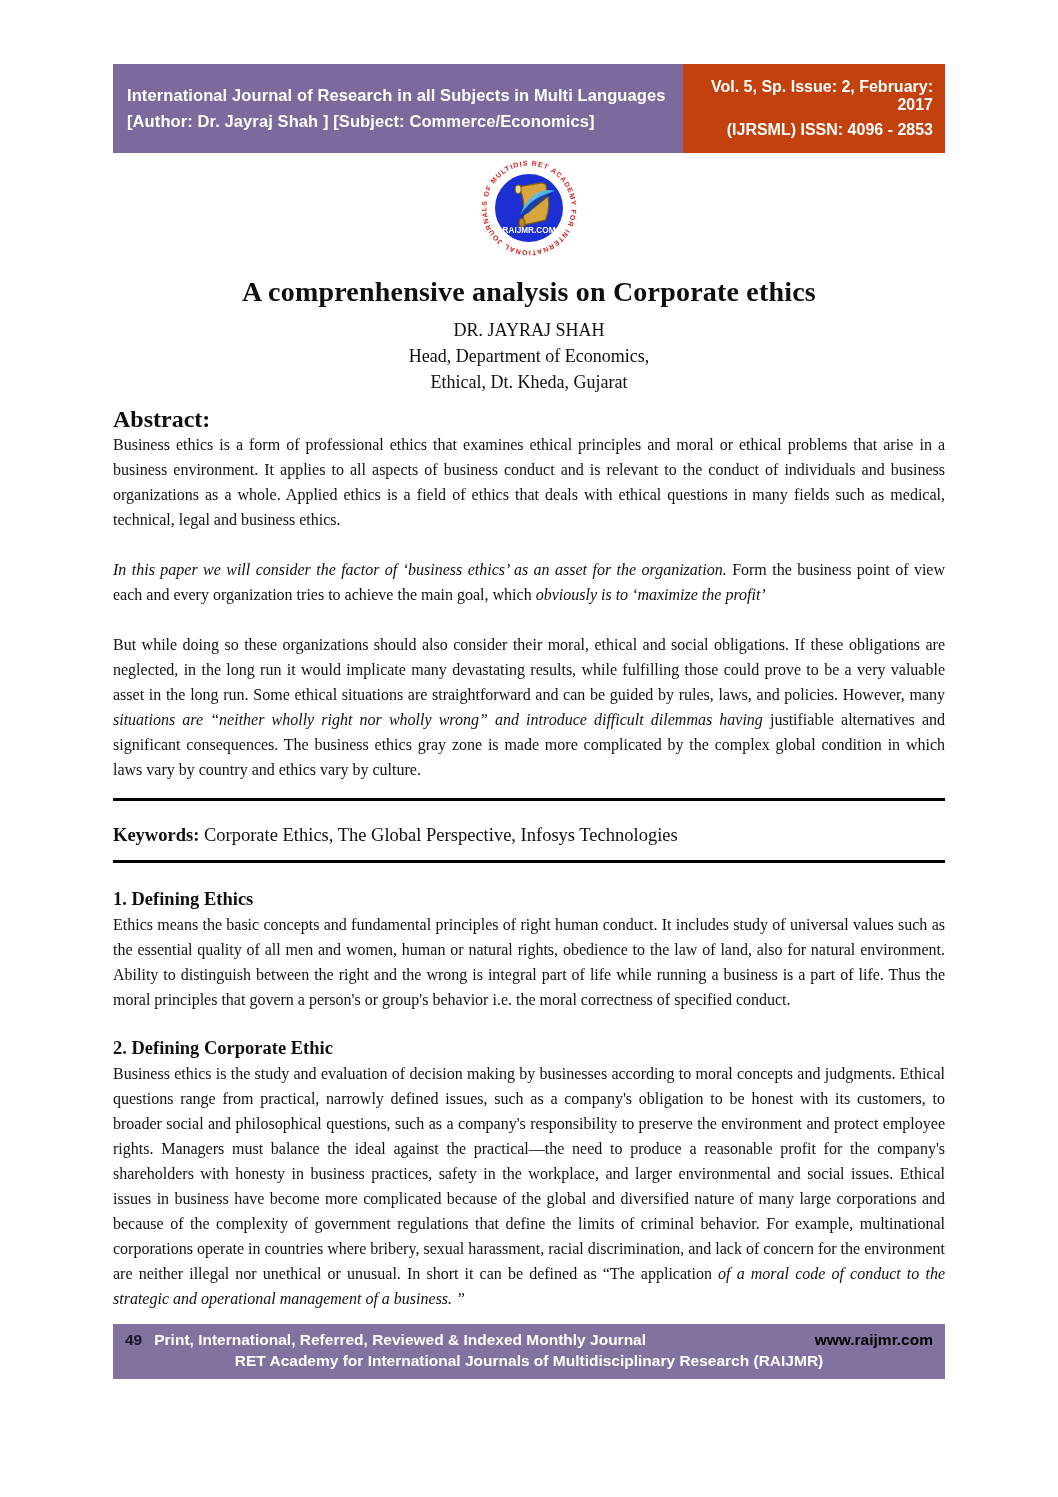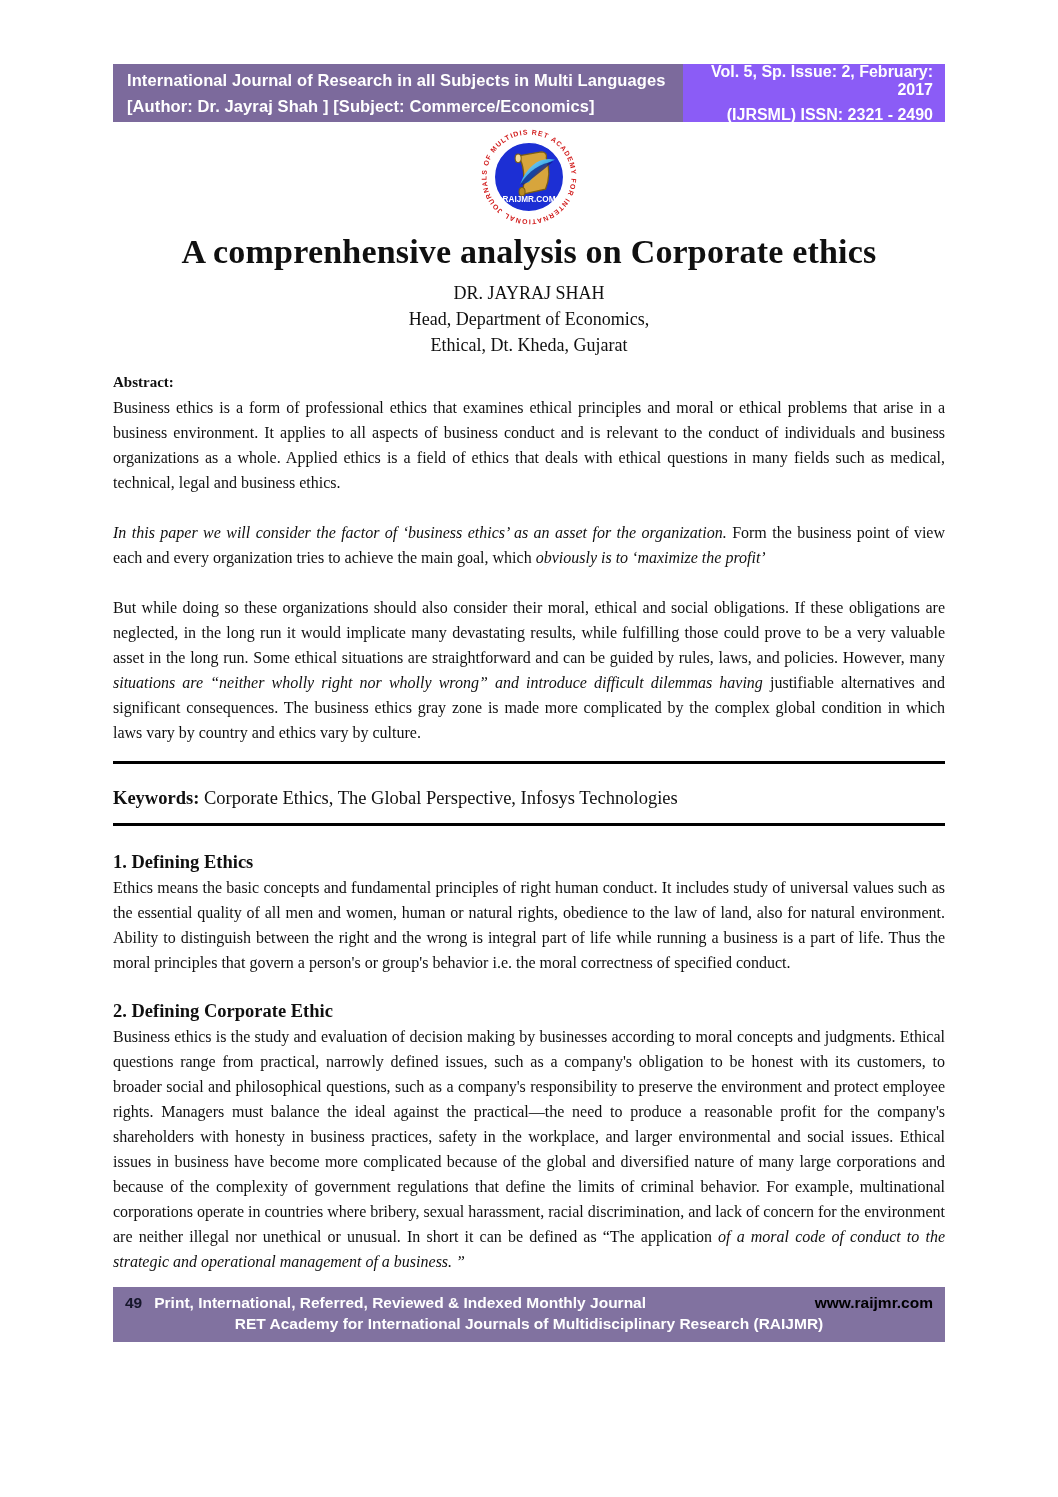--- a/index.html
+++ b/index.html
@@ -4,45 +4,45 @@
 <style>
   html, body { margin:0; padding:0; }
   body {
     width:1058px; height:1497px; overflow:hidden;
     background:#ffffff; color:#101010;
     font-family:"Liberation Serif", serif;
   }
   .page { padding:0 113px; box-sizing:border-box; }
 
   
-  .banner { display:flex; margin-top:64px; height:58px;
+  .banner { display:flex; margin-top:64px; height:89px;
     font-family:"Liberation Sans", sans-serif; font-weight:bold; color:#ffffff; }
   .banner-left { background:#7c6a9c; flex:1 1 auto; box-sizing:border-box;
     padding:8px 14px; display:flex; flex-direction:column; justify-content:center;
     gap:7px; font-size:16.5px; letter-spacing:0.1px; }
-  .banner-right { background:#8b5cf6; flex:0 0 262px; box-sizing:border-box;
+  .banner-right { background:#c2410c; flex:0 0 262px; box-sizing:border-box;
     padding:8px 12px; display:flex; flex-direction:column; justify-content:center;
     gap:7px; font-size:16px; text-align:right; }
 
   
   .logo-wrap { text-align:center; margin-top:3px; height:104px; }
 
   
-  .paper-title { text-align:center; font-size:34px; font-weight:bold;
-    margin:4px 0 0 0; letter-spacing:0.2px; }
+  .paper-title { text-align:center; font-size:28px; font-weight:bold;
+    margin:16px 0 0 0; letter-spacing:0.2px; }
   .author-block { text-align:center; font-size:18px; line-height:26px; margin-top:9px; }
 
   
   .bodytxt { font-size:16px; line-height:25px; text-align:justify; }
   .para { margin:0; }
   .para + .para { margin-top:25px; }
   .bold { font-weight:bold; }
   .it { font-style:italic; }
   .sec-heading { font-weight:bold; font-size:18.5px; line-height:25px; margin:24px 0 0 0; }
-  .abs-heading { font-weight:bold; font-size:15px; line-height:25px; margin:12px 0 0 0; }
+  .abs-heading { font-weight:bold; font-size:24px; line-height:25px; margin:12px 0 0 0; }
 
   hr.rule { border:none; border-top:3px solid #000; margin:16px 0 0 0; }
   .keywords-line { font-size:18.5px; line-height:25px; padding:11px 0 12px 0;margin-top:11px; }
 
   
   .footer { margin-top:13px; background:#8172a0; color:#ffffff;
     font-family:"Liberation Sans", sans-serif; font-weight:bold;
     font-size:15.5px; padding:7px 12px 9px 12px; }
   .footer-line1 { display:flex; justify-content:space-between; align-items:baseline; }
   .footer-left { display:flex; gap:12px; align-items:baseline; }
@@ -55,21 +55,21 @@
 
 <div class="page">
 
   <header class="banner">
     <div class="banner-left">
       <div>International Journal of Research in all Subjects in Multi Languages</div>
       <div>[Author:  Dr. Jayraj Shah ] [Subject: Commerce/Economics]</div>
     </div>
     <div class="banner-right">
       <div>Vol. 5, Sp. Issue: 2, February: 2017</div>
-      <div>(IJRSML)  ISSN: 2321 - 2490</div>
+      <div>(IJRSML)  ISSN: 4096 - 2853</div>
     </div>
   </header>
 
   <div class="logo-wrap">
     <svg width="104" height="104" viewBox="0 0 120 120">
       <defs>
         <path id="ringPath" d="M60,11 a49,49 0 1,1 -0.12,0"></path>
         <linearGradient id="featherGrad" x1="0" y1="0" x2="1" y2="1">
           <stop offset="0" stop-color="#9fdcf5"></stop>
           <stop offset="0.55" stop-color="#2fa7e8"></stop>

